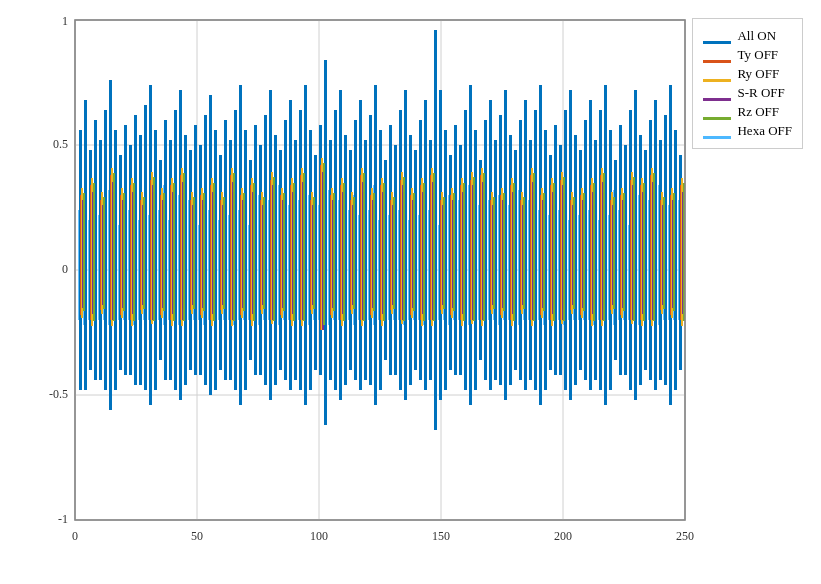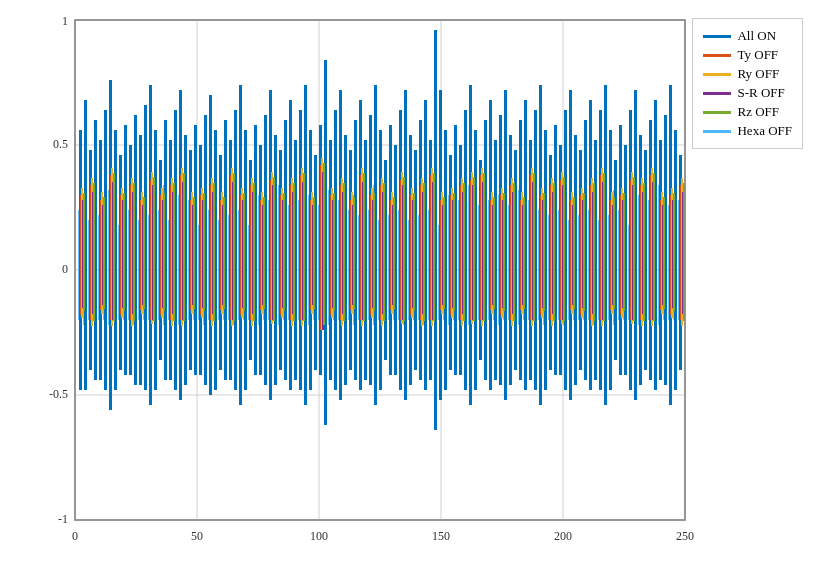--- a/index.html
+++ b/index.html
@@ -25,21 +25,21 @@
       top: 18px;
       right: 18px;
       background: white;
       border: 1px solid #cccccc;
       padding: 6px 10px;
       font-size: 13px;
       font-family: 'Times New Roman', Times, serif;
     }
     .legend-item {
       display: flex;
-      align-items: center;
+      align-items: flex-end;
       margin: 3px 0;
     }
     .legend-line {
       width: 28px;
       height: 3px;
       margin-right: 6px;
       flex-shrink: 0;
     }
   </style>
 </head>

